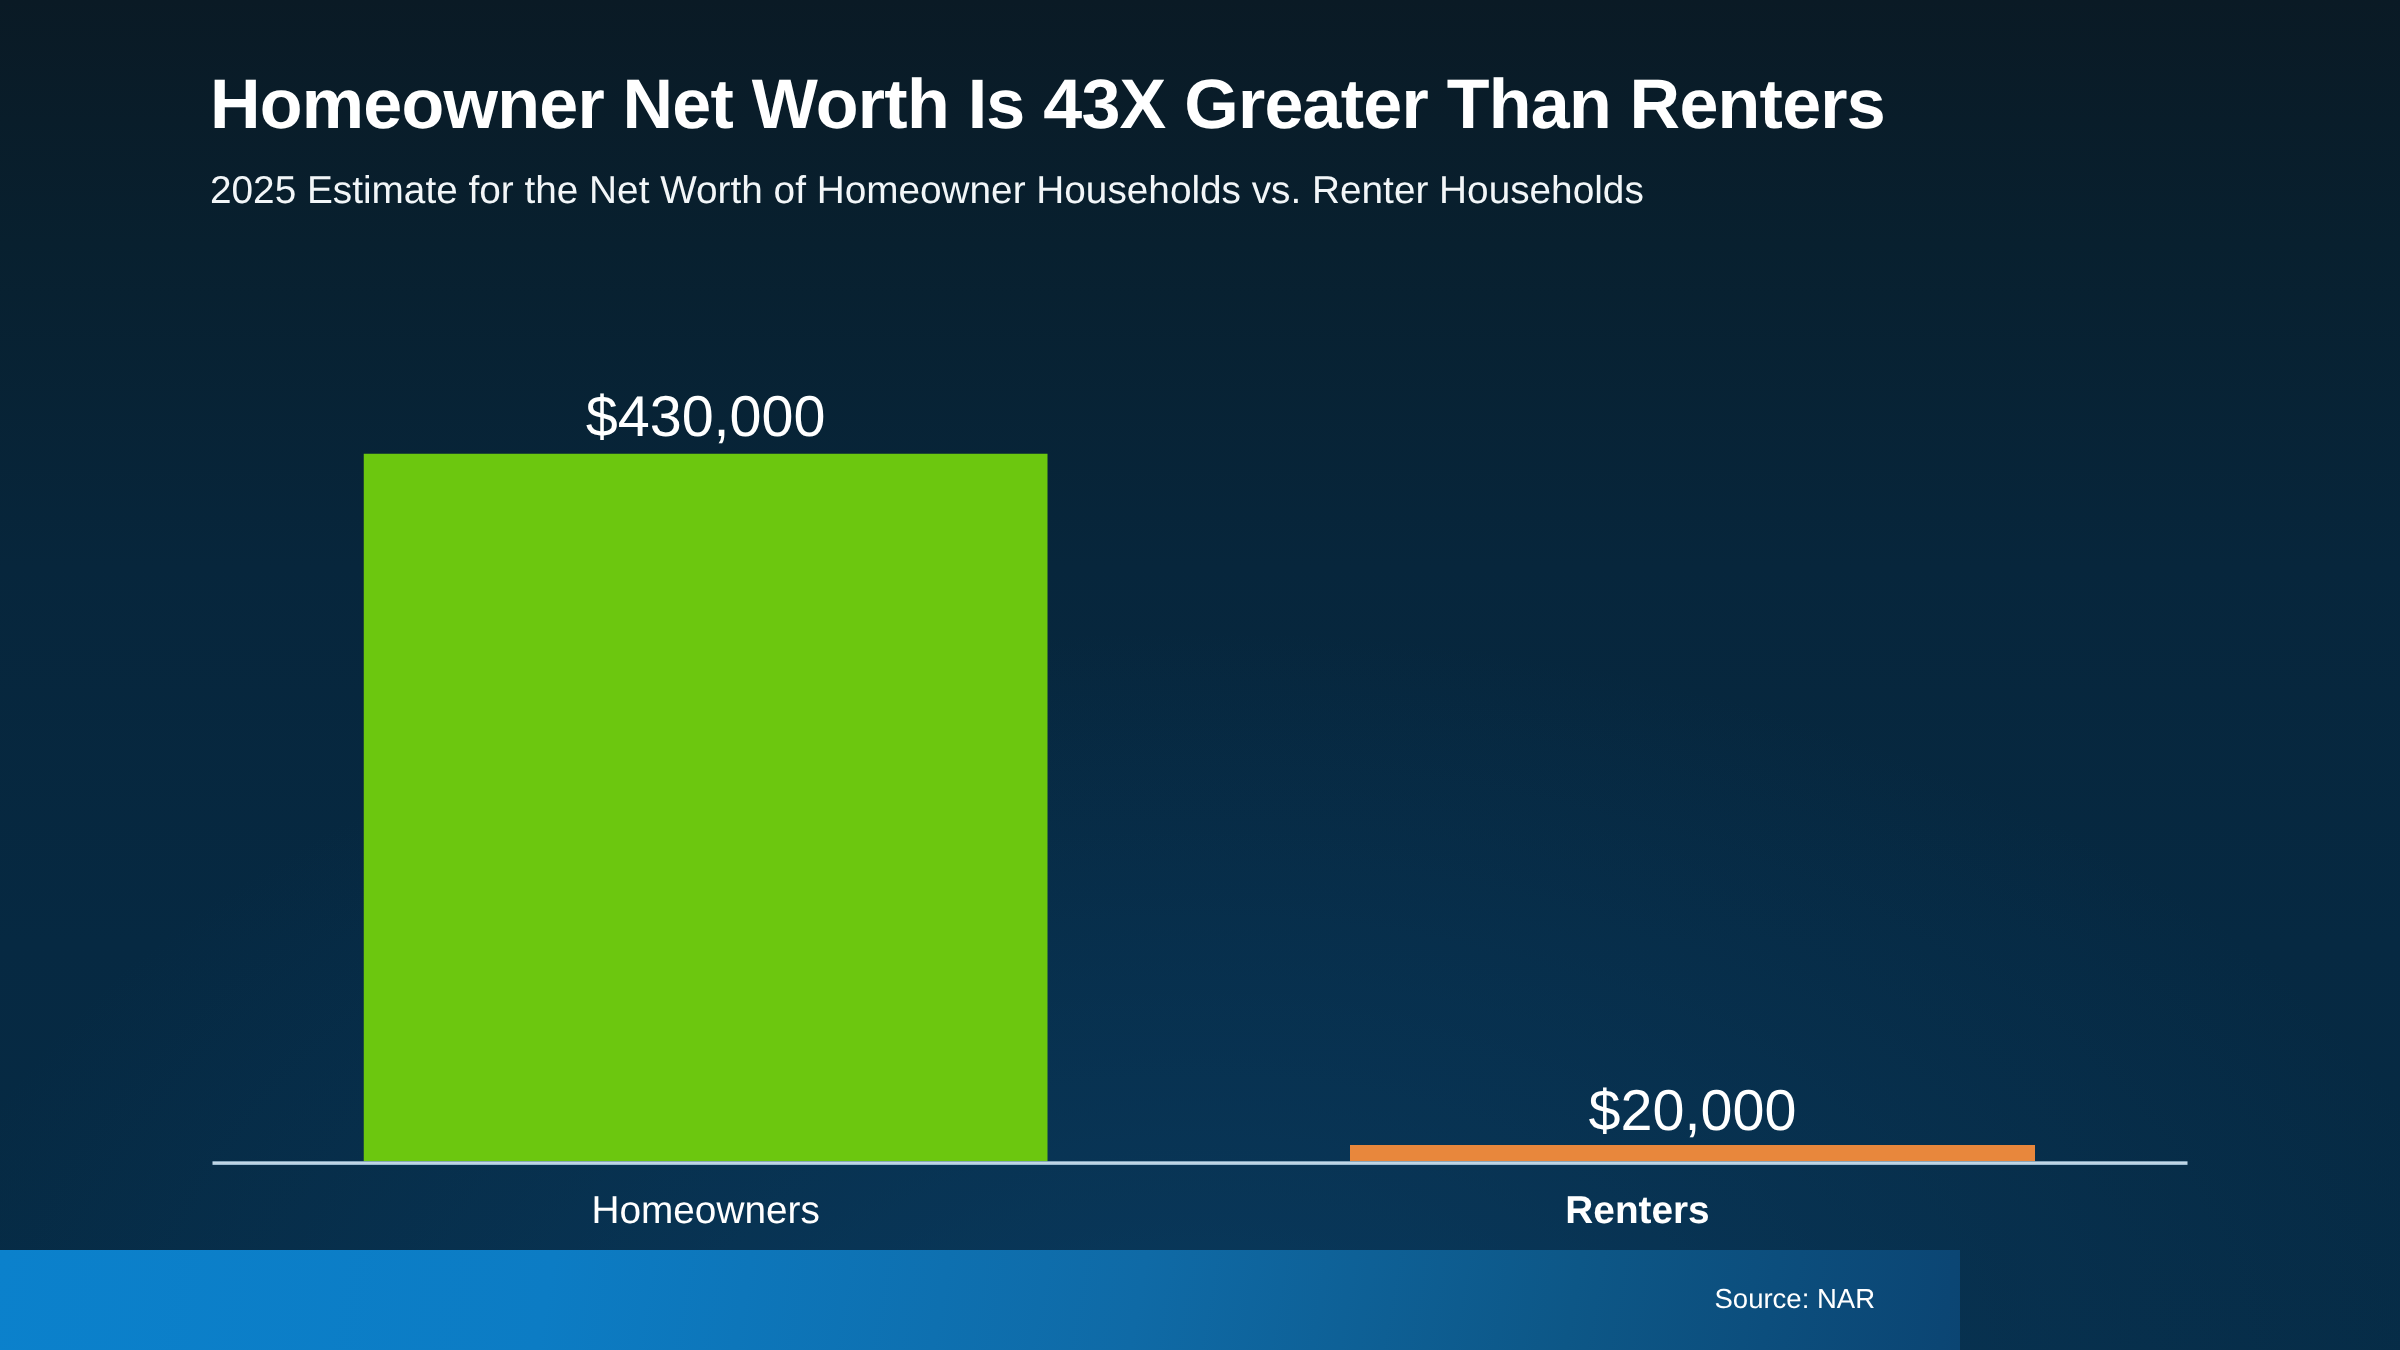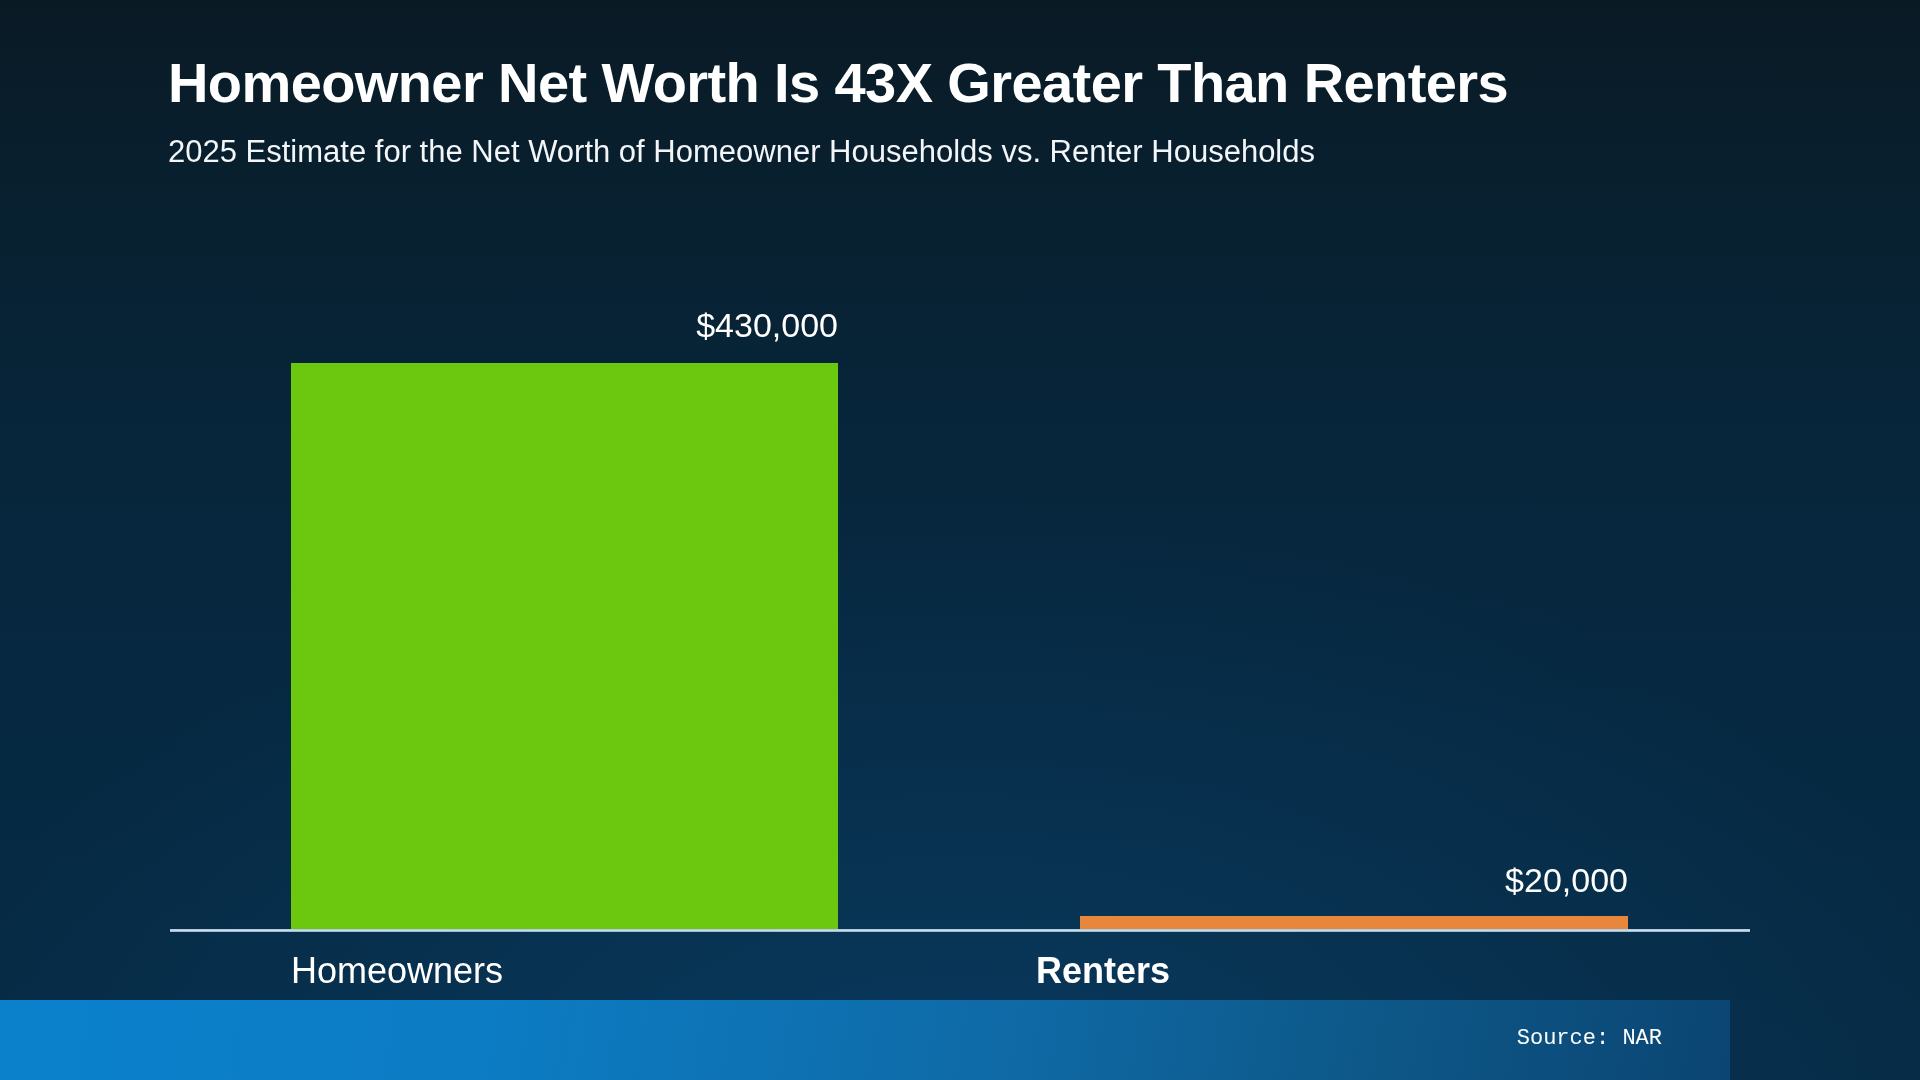--- a/index.html
+++ b/index.html
@@ -76,57 +76,57 @@
   }
   .bar-orange {
     left: 1080px;
     width: 548px;
     height: 13px;
     background: #e8873c;
   }
 
   .value-label {
     position: absolute;
-    font-size: 34px;
+    font-size: 46px;
     color: #ffffff;
     font-weight: 400;
-    text-align: right;
+    text-align: center;
     white-space: nowrap;
   }
   .value-homeowners {
     left: 291px;
     width: 547px;
     top: 306px;
   }
   .value-renters {
     left: 1080px;
     width: 548px;
     top: 861px;
   }
 
   .cat-label {
     position: absolute;
     top: 950px;
-    font-size: 36px;
+    font-size: 31px;
     color: #ffffff;
     font-weight: 400;
+    text-align: center;
     white-space: nowrap;
   }
   .cat-homeowners { left: 291px; width: 547px; }
   .cat-renters    { left: 1036px; width: 548px; font-weight: bold; }
 
   
   .footer {
     position: absolute;
     left: 0;
     top: 1000px;
-    width: 1730px;
+    width: 1568px;
     height: 80px;
     background: linear-gradient(100deg, #0b81cc 0%, #0c7cc4 28%, #0f6aa6 58%, #0d5787 80%, #0b4573 100%);
-    font-family: Liberation Mono, monospace;
   }
   .source {
     position: absolute;
     right: 68px;
     top: 26px;
     font-size: 22px;
     color: #ffffff;
     font-weight: 400;
     white-space: nowrap;
   }

